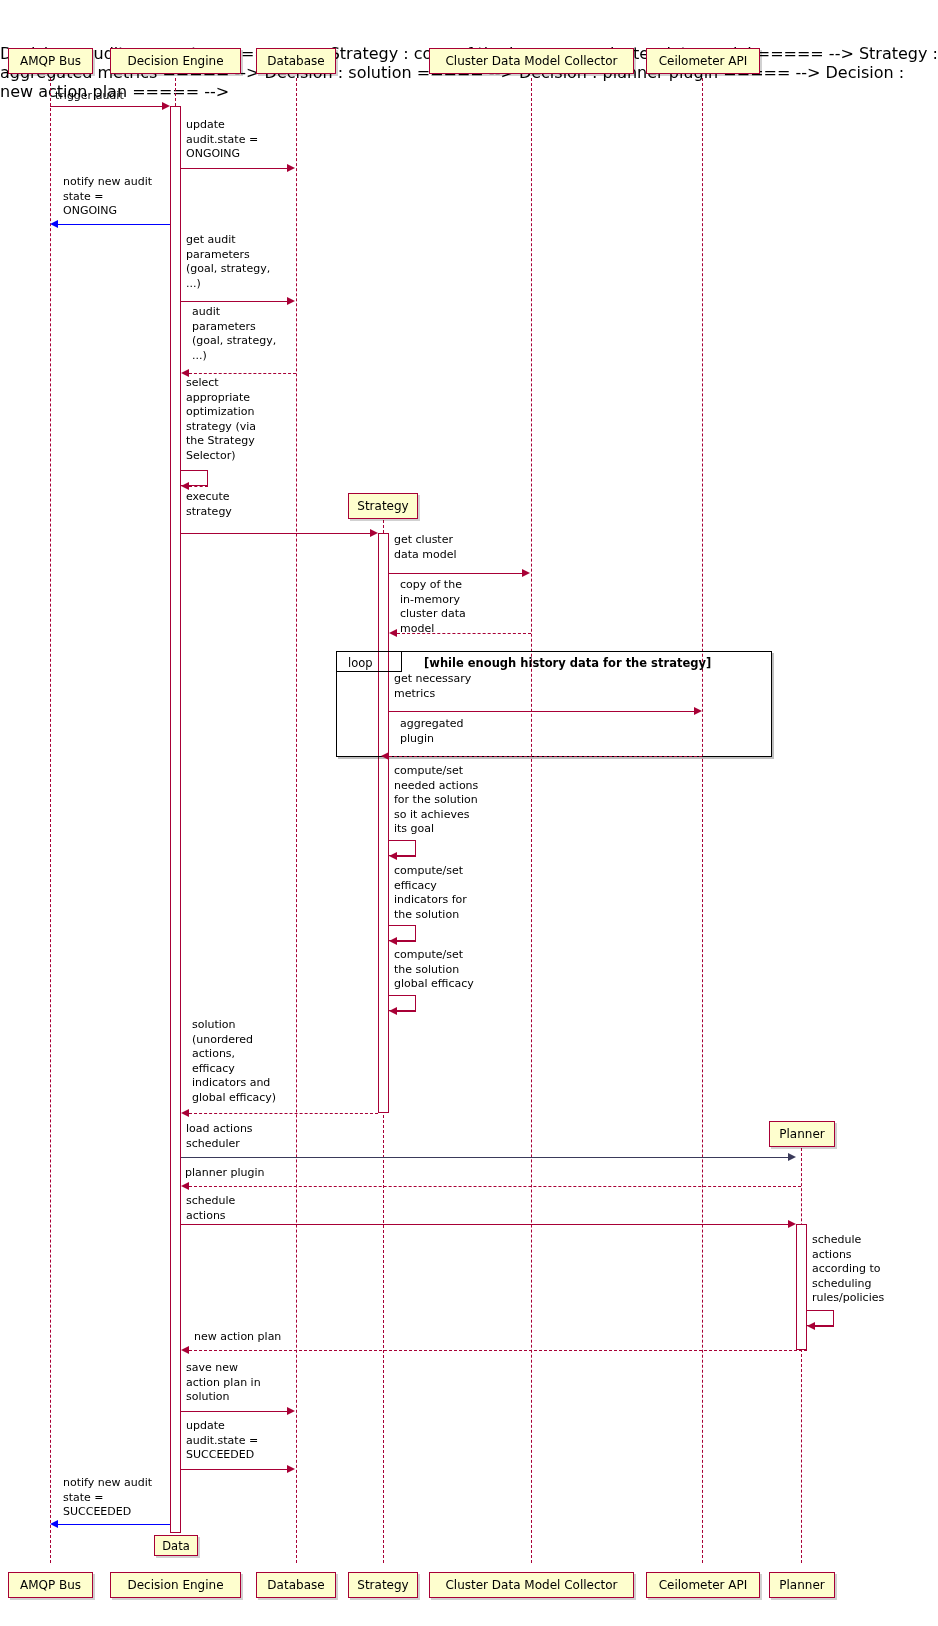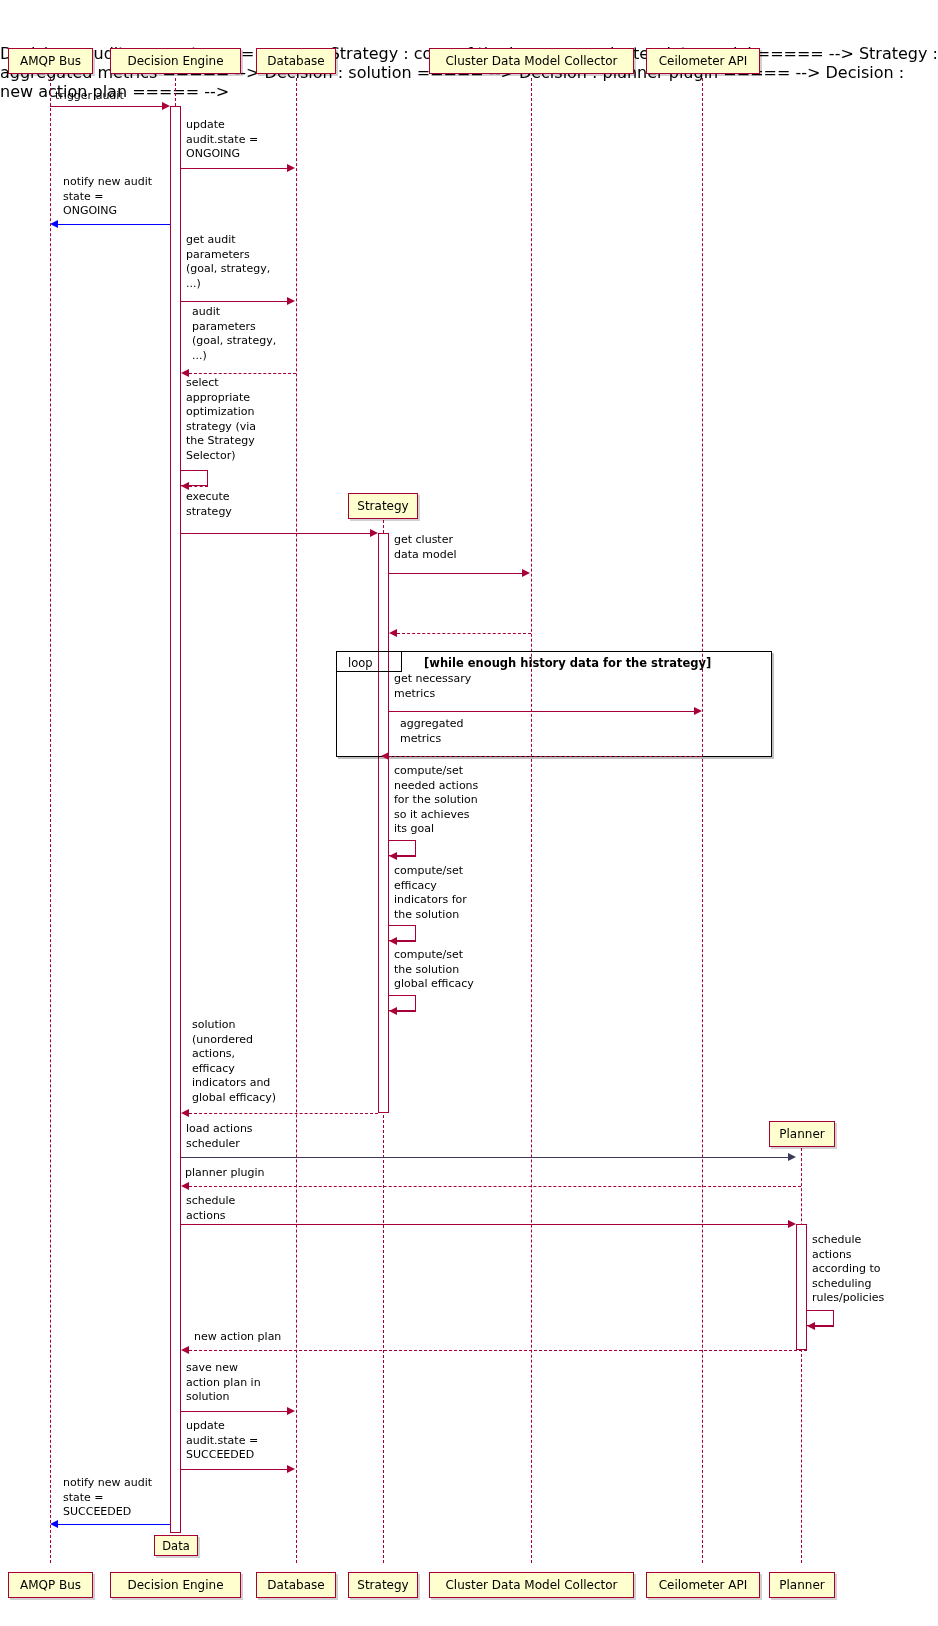--- a/index.html
+++ b/index.html
@@ -197,38 +197,42 @@
 
   
   <div class="msg-line" style="left:389px;top:529px;width:133px;"></div>
   <div class="arrowhead right" style="left:522px;top:525px;"></div>
   <div class="msg-label" style="left:394px;top:489px;width:130px;">get cluster
 data model</div>
 
    Strategy : copy of the in-memory cluster data model ===== --&gt;
   <div class="msg-line dashed" style="left:397px;top:589px;width:134px;"></div>
   <div class="arrowhead left" style="left:389px;top:585px;"></div>
+  <div class="msg-label" style="left:400px;top:534px;width:130px;">copy of the
+in-memory
+cluster data
+model</div>
 
   
   <div class="loopframe" style="left:336px;top:607px;width:436px;height:106px;"></div>
   <div class="loop-tab" style="left:336px;top:607px;width:66px;height:21px;"></div>
   <div class="loop-kw" style="left:348px;top:612px;">loop</div>
   <div class="loop-guard" style="left:424px;top:612px;">[while enough history data for the strategy]</div>
 
   
   <div class="msg-line" style="left:389px;top:667px;width:305px;"></div>
   <div class="arrowhead right" style="left:694px;top:663px;"></div>
   <div class="msg-label" style="left:394px;top:628px;width:150px;">get necessary
 metrics</div>
 
    Strategy : aggregated metrics ===== --&gt;
   <div class="msg-line dashed" style="left:389px;top:712px;width:313px;"></div>
   <div class="arrowhead left" style="left:381px;top:708px;"></div>
   <div class="msg-label" style="left:400px;top:673px;width:150px;">aggregated
-metrics</div>
+plugin</div>
 
   
   <div class="selfloop" style="left:389px;top:796px;width:27px;height:16px;"></div>
   <div class="msg-line" style="left:397px;top:812px;width:19px;"></div>
   <div class="arrowhead left" style="left:389px;top:808px;"></div>
   <div class="msg-label" style="left:394px;top:720px;width:130px;">compute/set
 needed actions
 for the solution
 so it achieves
 its goal</div>

